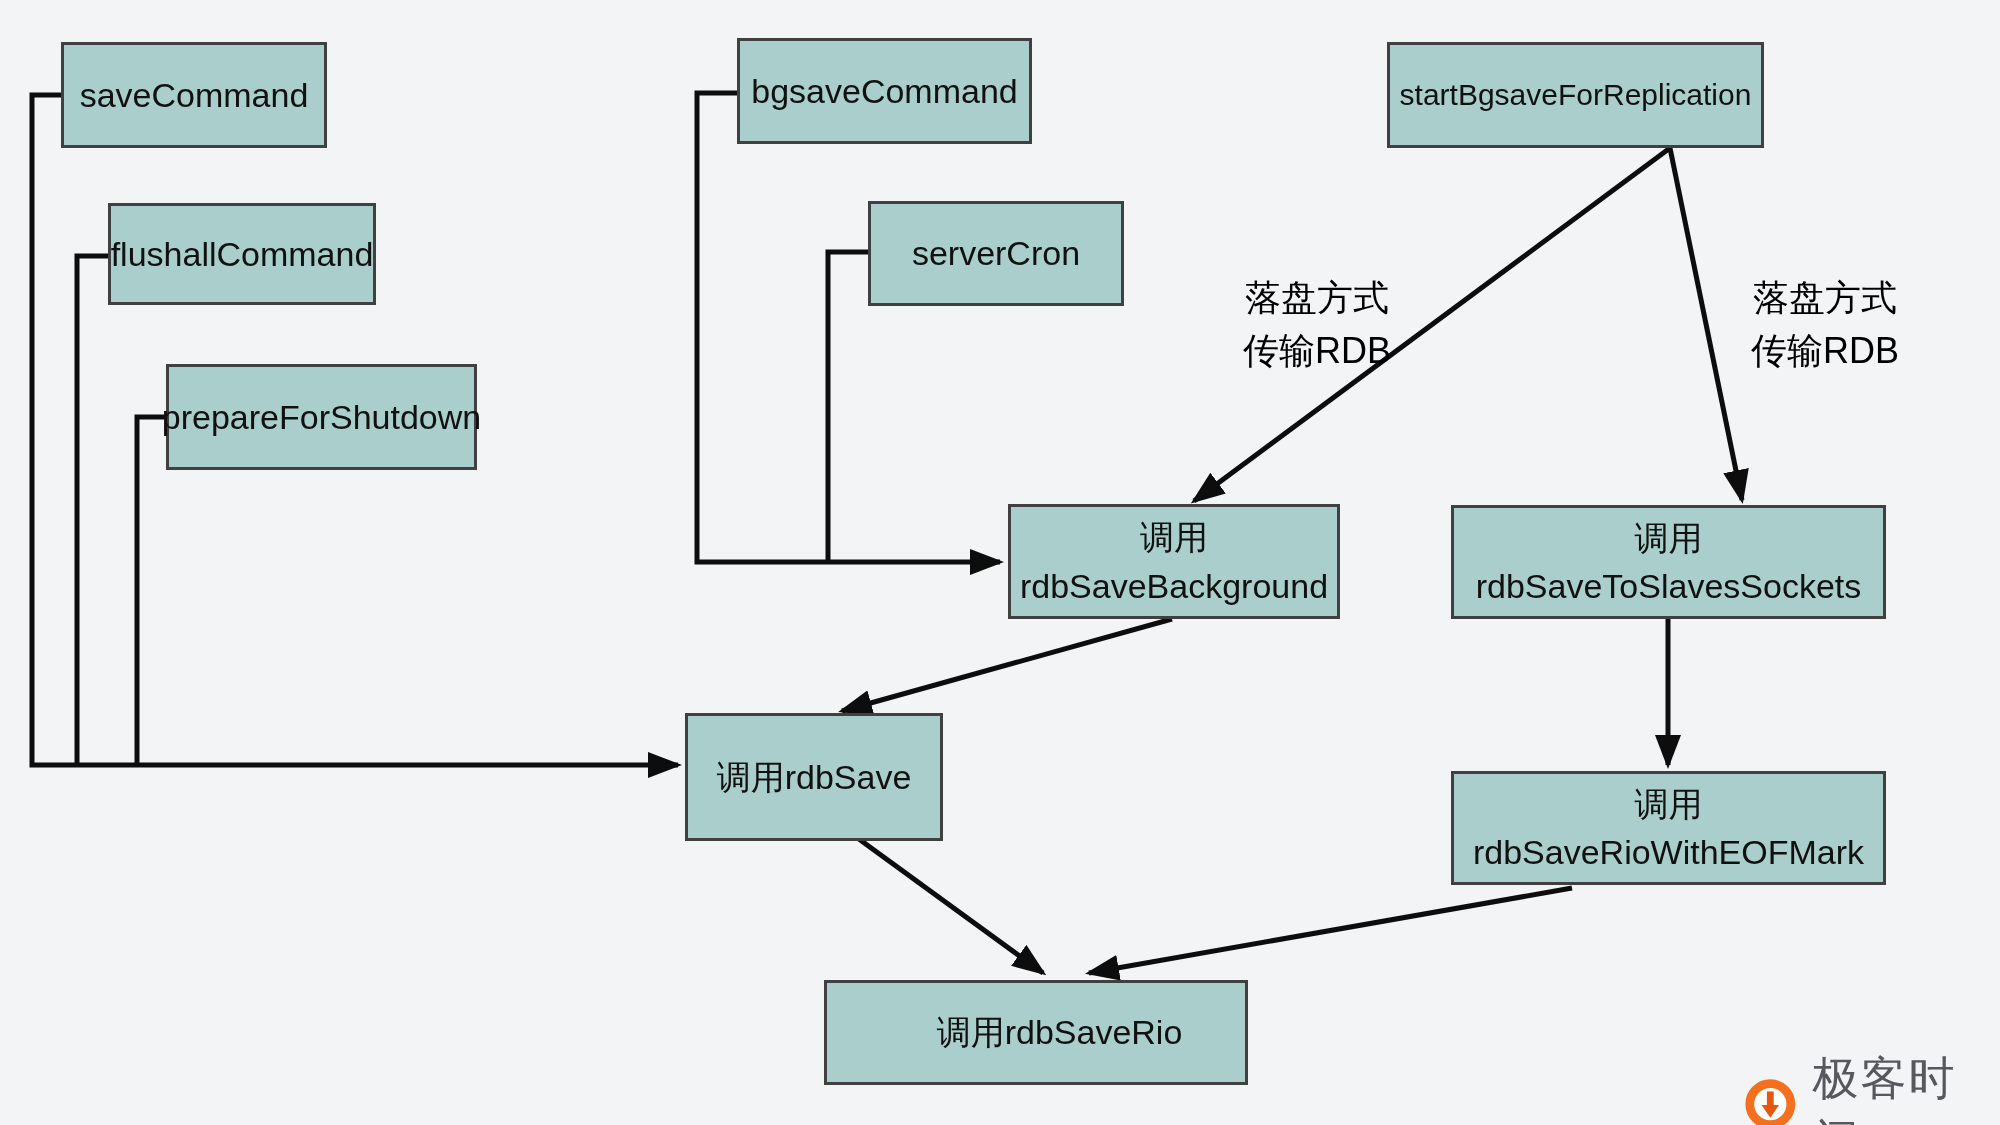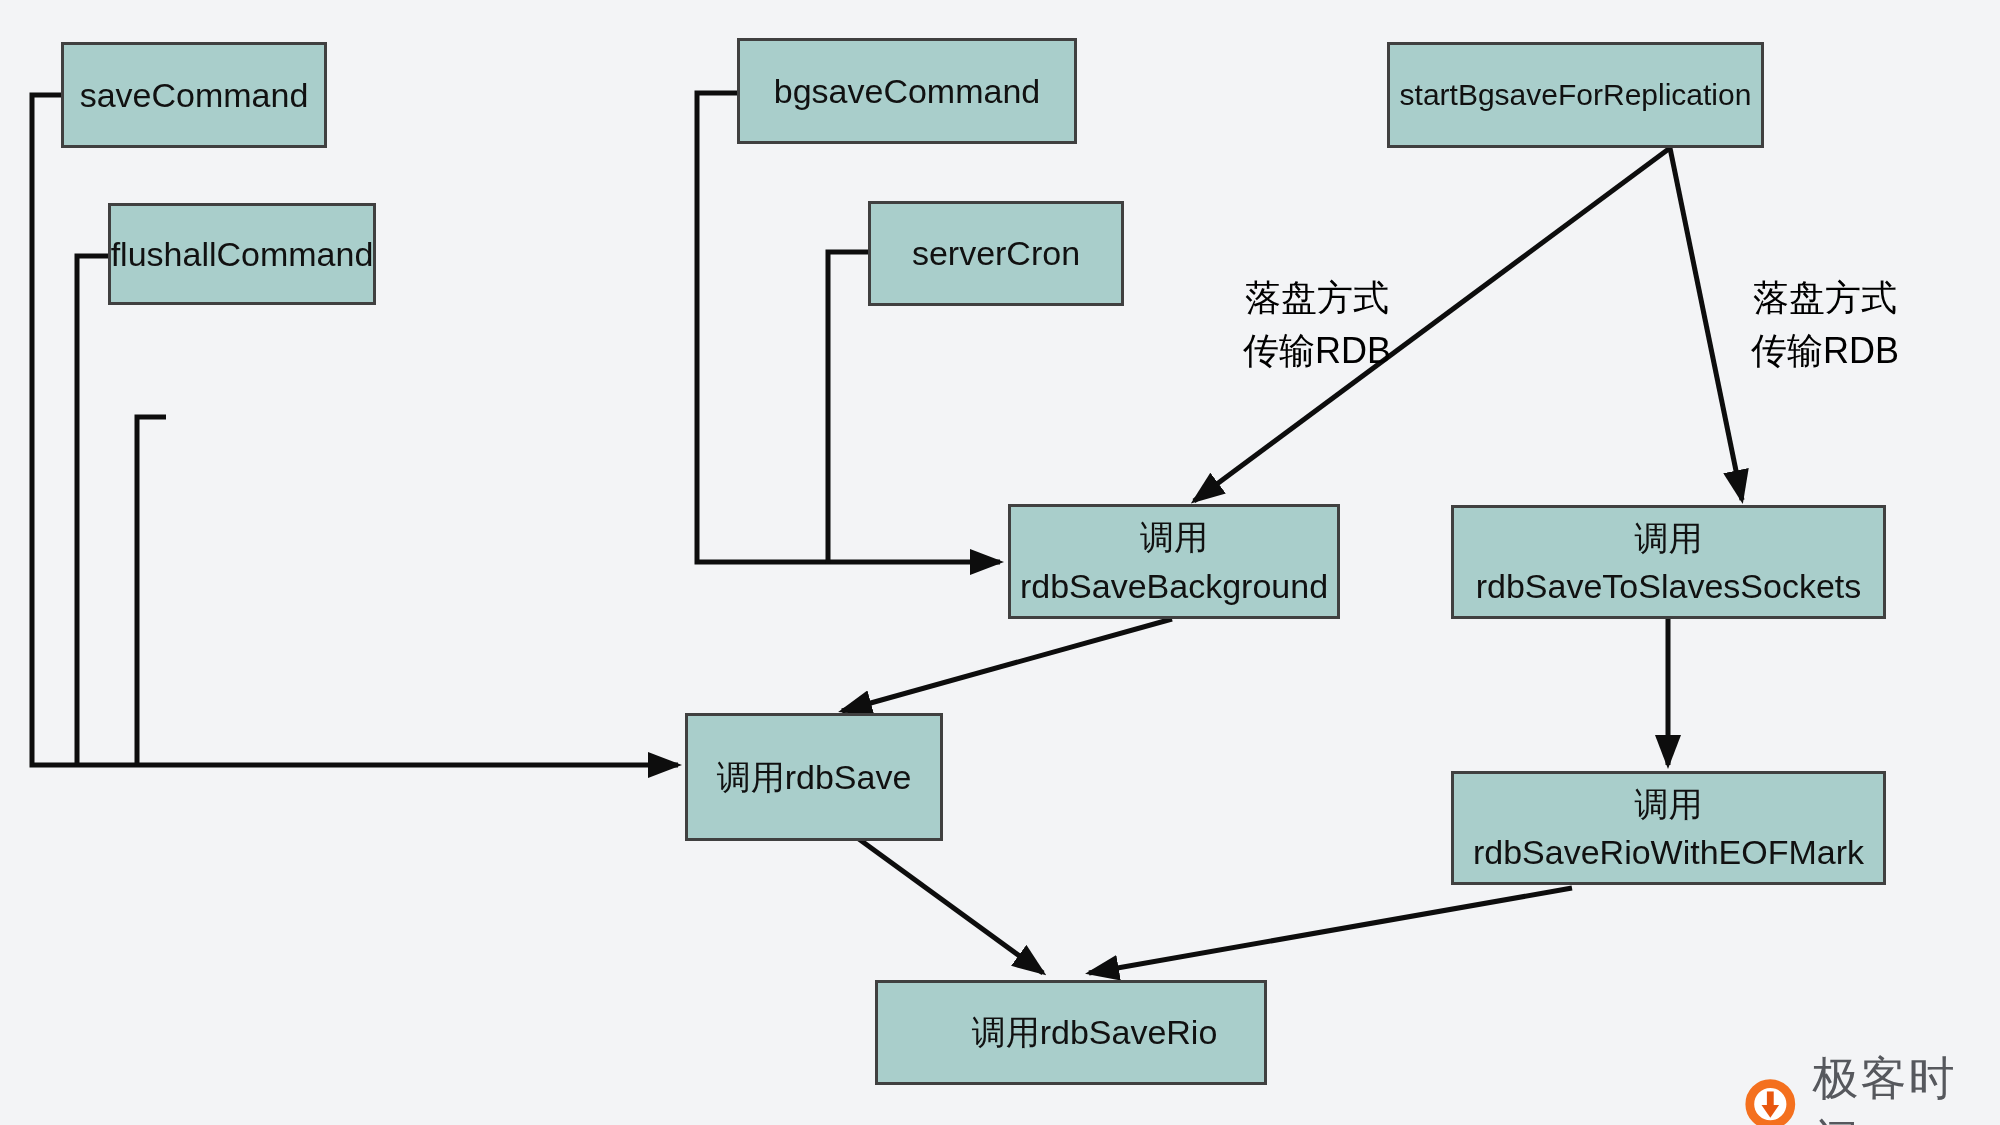--- a/index.html
+++ b/index.html
@@ -22,28 +22,28 @@
     font-size:34px;
     line-height:1.42;
     z-index:2;
   }
   .node-label{white-space:pre-line;display:block;padding:0 6px;}
   .fs30{font-size:30px;}
   
   #node-save-command{left:61px;top:42px;width:266px;height:106px;}
   #node-flushall-command{left:108px;top:203px;width:268px;height:102px;}
   #node-prepare-for-shutdown{left:166px;top:364px;width:311px;height:106px;}
-  #node-bgsave-command{left:737px;top:38px;width:340px;height:106px;text-align:center;}
+  #node-bgsave-command{left:737px;top:38px;width:295px;height:106px;text-align:center;}
   #node-server-cron{left:868px;top:201px;width:256px;height:105px;}
   #node-start-bgsave-for-replication{left:1387px;top:42px;width:377px;height:106px;}
   #node-call-rdb-save-background{left:1008px;top:504px;width:332px;height:115px;}
   #node-call-rdb-save-to-slaves-sockets{left:1451px;top:505px;width:435px;height:114px;}
   #node-call-rdb-save{left:685px;top:713px;width:258px;height:128px;}
   #node-call-rdb-save-rio-with-eof-mark{left:1451px;top:771px;width:435px;height:114px;}
-  #node-call-rdb-save-rio{left:875px;top:980px;width:392px;height:105px;padding-left:47px;}
+  #node-call-rdb-save-rio{left:824px;top:980px;width:424px;height:105px;padding-left:47px;}
   .annotation{
     position:absolute;
     width:320px;
     text-align:center;
     font-size:36px;
     line-height:1.46;
     color:#000000;
     white-space:pre-line;
     z-index:3;
   }
@@ -81,20 +81,23 @@
     <polyline class="edge" points="830,818 1043,973" marker-end="url(#arrowhead)"></polyline>
     <polyline class="edge" points="1572,888 1089,973" marker-end="url(#arrowhead)"></polyline>
   </svg>
 
   <div class="node" id="node-save-command">
     <span class="node-label">saveCommand</span>
   </div>
   <div class="node" id="node-flushall-command">
     <span class="node-label">flushallCommand</span>
   </div>
+  <div class="node" id="node-prepare-for-shutdown">
+    <span class="node-label">prepareForShutdown</span>
+  </div>
   <div class="node" id="node-bgsave-command">
     <span class="node-label">bgsaveCommand</span>
   </div>
   <div class="node" id="node-server-cron">
     <span class="node-label">serverCron</span>
   </div>
   <div class="node fs30" id="node-start-bgsave-for-replication">
     <span class="node-label">startBgsaveForReplication</span>
   </div>
   <div class="node" id="node-call-rdb-save-background">

